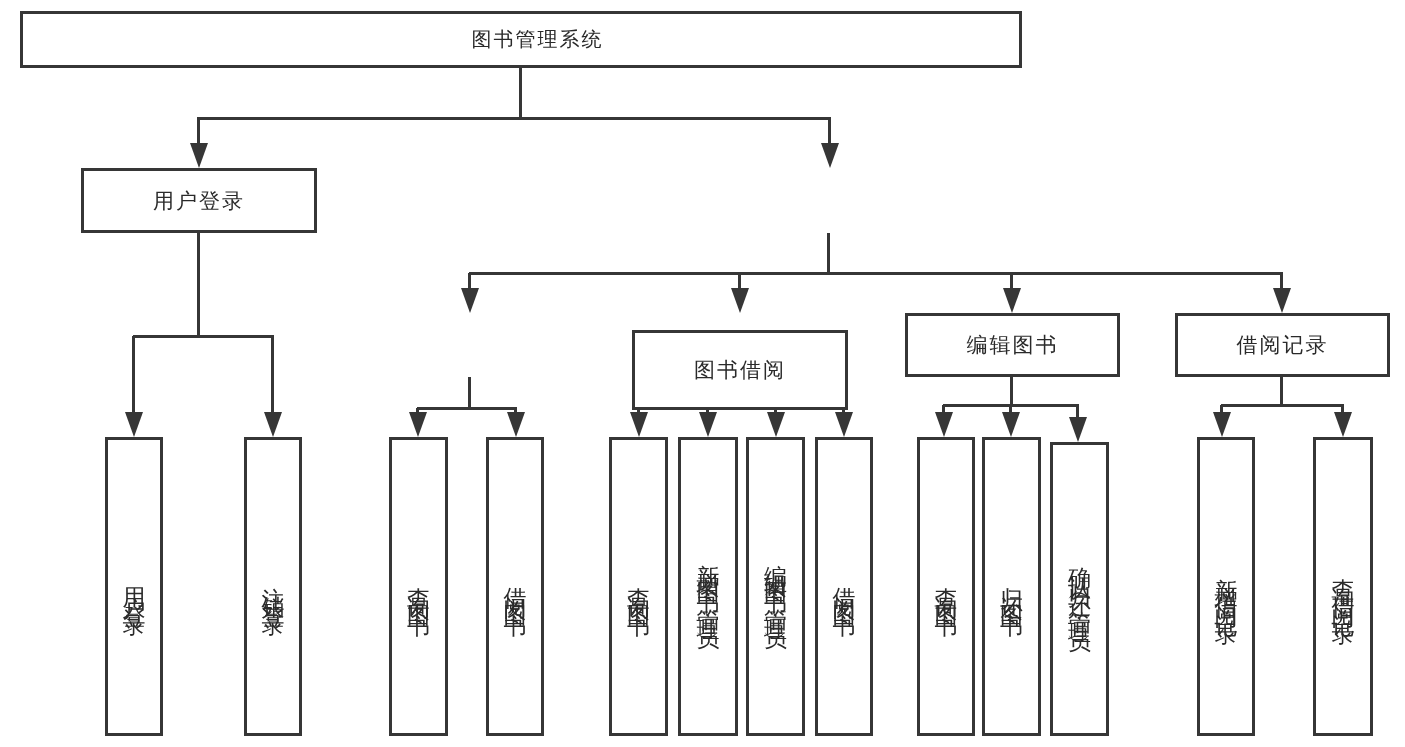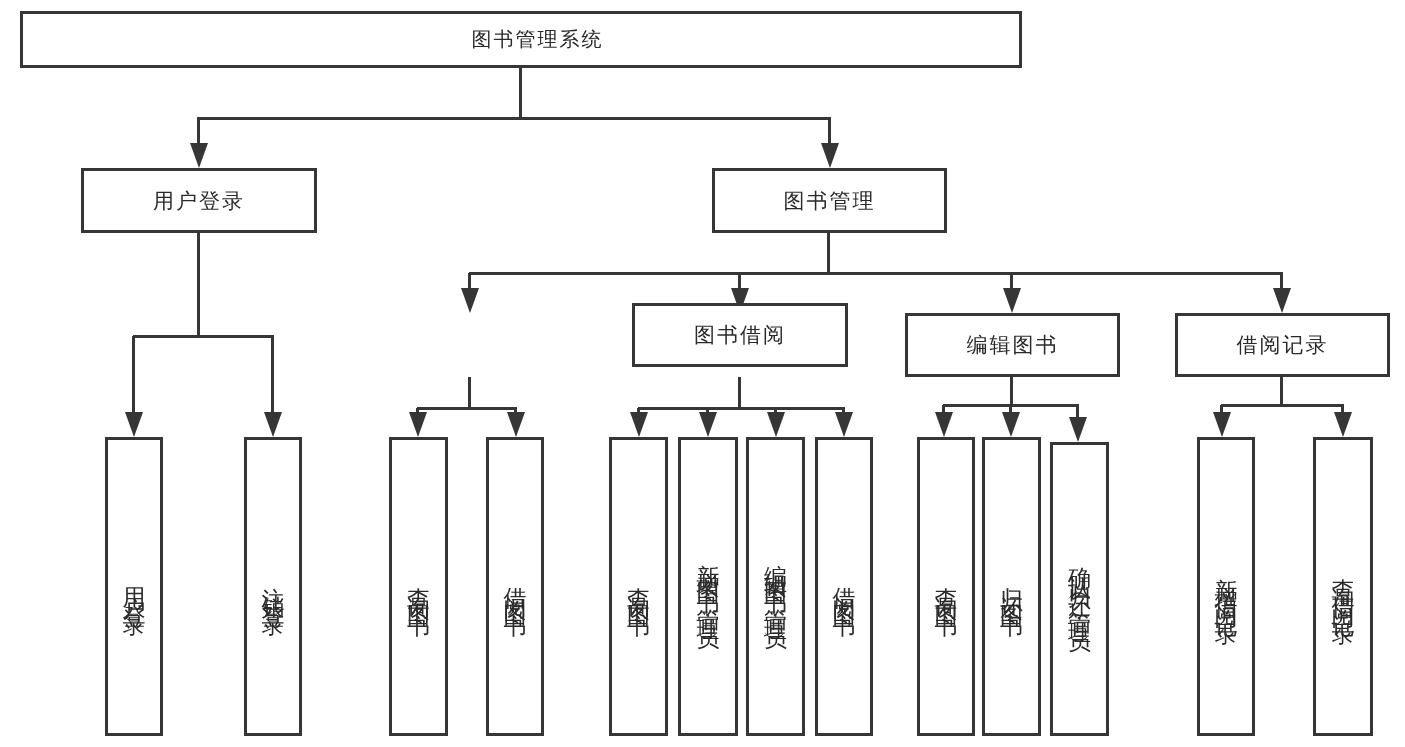--- a/index.html
+++ b/index.html
@@ -124,26 +124,23 @@
     </div>
 
   <div class="node hbox node-root" style="left:20px;top:11px;width:1002px;height:57px">
     <span class="label">图书管理系统</span>
   </div>
 
   <div class="node hbox" style="left:81px;top:168px;width:236px;height:65px">
     <span class="label">用户登录</span>
   </div>
 
-  <div class="node hbox" style="left:712px;top:168px;width:235px;height:65px">
-    <span class="label">图书管理</span>
-  </div>
-
-
-  <div class="node hbox" style="left:632px;top:303px;width:216px;height:64px">
+
+
+  <div class="node hbox" style="left:632px;top:330px;width:216px;height:80px">
     <span class="label">图书借阅</span>
   </div>
 
   <div class="node hbox" style="left:905px;top:313px;width:215px;height:64px">
     <span class="label">编辑图书</span>
   </div>
 
   <div class="node hbox" style="left:1175px;top:313px;width:215px;height:64px">
     <span class="label">借阅记录</span>
   </div>

